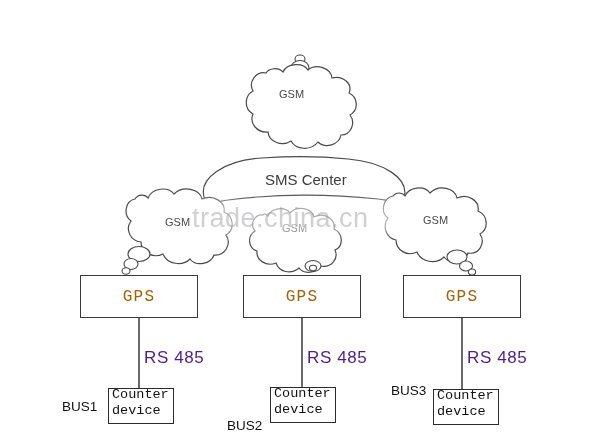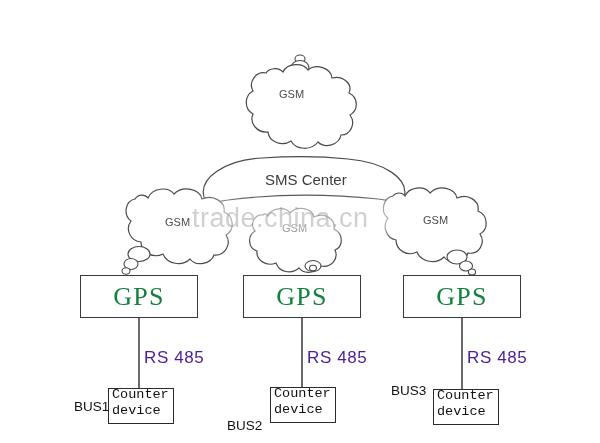--- a/index.html
+++ b/index.html
@@ -33,23 +33,23 @@
     z-index: 5;
   }
   .node-label-big {
     font-family: "Liberation Sans", sans-serif;
     font-size: 21px;
     color: #161616;
     letter-spacing: 1.5px;
     white-space: nowrap;
   }
   .node-label-gps {
-    font-family: Liberation Serif, serif;
-    font-size: 26px;
-    color: #15803d;
+    font-family: Liberation Mono, monospace;
+    font-size: 16px;
+    color: #a16207;
     letter-spacing: 1.2px;
     white-space: nowrap;
   }
   .counter-box {
     position: absolute;
     box-sizing: border-box;
     background: #ffffff;
     border: 1.4px solid #2b2b2b;
     display: flex;
     flex-direction: column;
@@ -247,21 +247,21 @@
   <div class="node-box" style="left:403px; top:275px; width:118px; height:43px;">
     <span class="node-label-gps">GPS</span>
   </div>
 
   <div class="rs-label" style="left:144px; top:348px;">RS 485</div>
 
   <div class="rs-label" style="left:307px; top:348px;">RS 485</div>
 
   <div class="rs-label" style="left:467px; top:348px;">RS 485</div>
 
-  <div class="bus-label" style="left:74px; top:399px;">BUS1</div>
+  <div class="bus-label" style="left:62px; top:399px;">BUS1</div>
 
   <div class="bus-label" style="left:227px; top:418px;">BUS2</div>
 
   <div class="bus-label" style="left:391px; top:383px;">BUS3</div>
 
   <div class="counter-box" style="left:108px; top:388px; width:66px; height:36px;">
     <span class="counter-line">Counter</span>
     <span class="counter-line">device</span>
   </div>
 

